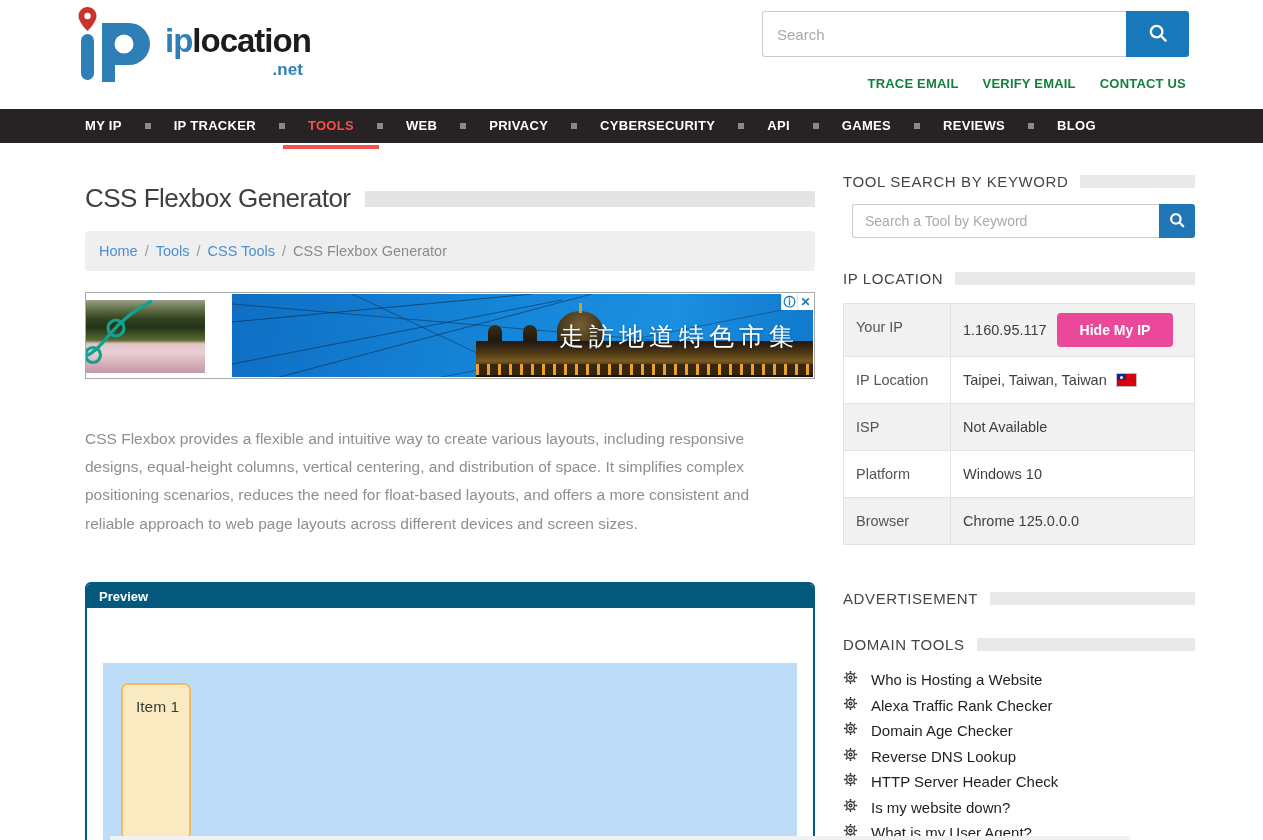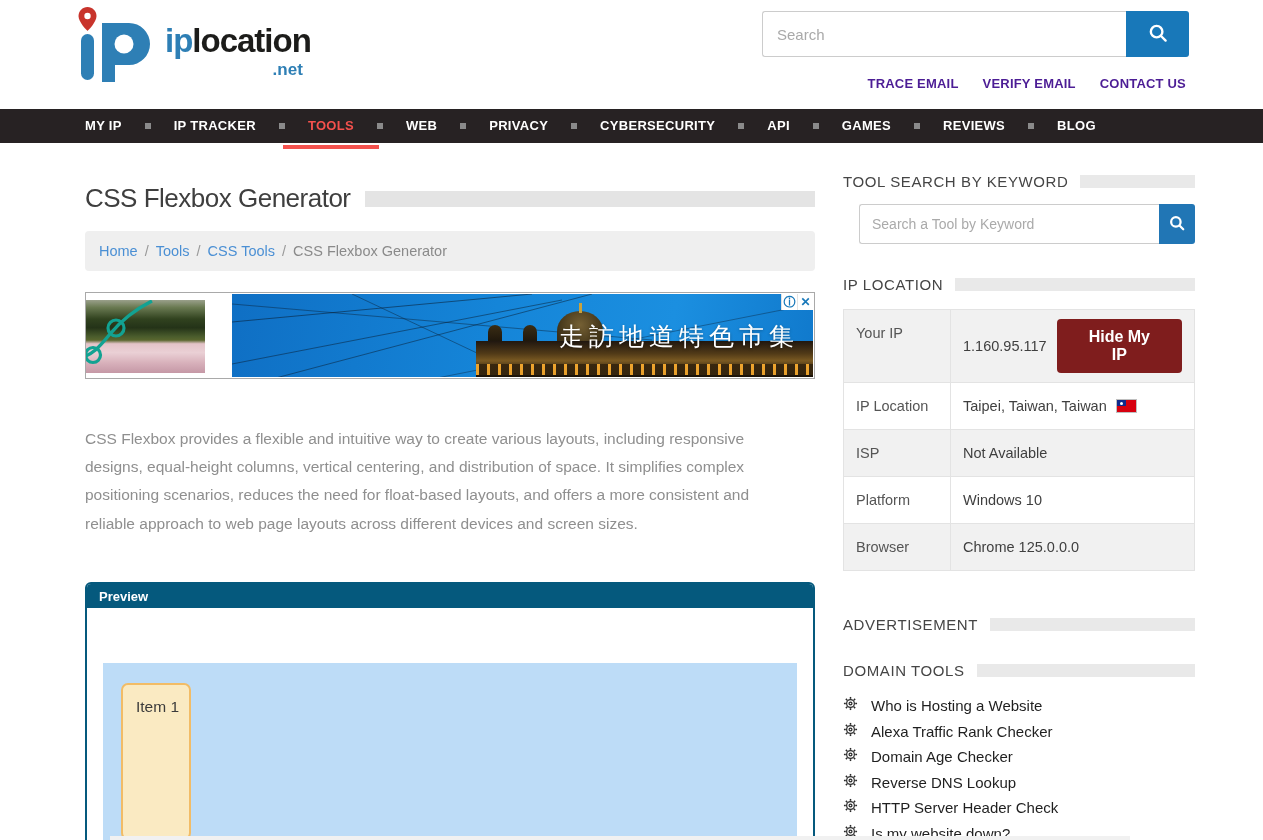--- a/index.html
+++ b/index.html
@@ -16,21 +16,21 @@
 
   .top-search { position:absolute; left:762px; top:11px; width:427px; height:46px; display:flex; }
   .top-search input { flex:1; border:1px solid #ccc; border-right:none; border-radius:3px 0 0 3px;
                       padding:0 14px; font-size:15px; color:#666; outline:none;
                       font-family:"Liberation Sans", sans-serif; }
   .top-search input::placeholder { color:#a9a9a9; }
   .top-search button { width:63px; border:none; background:#1878b9; border-radius:0 3px 3px 0; cursor:pointer;
                        display:flex; align-items:center; justify-content:center; }
 
   .top-links { position:absolute; top:76px; right:77px; display:flex; gap:24px; }
-  .top-links a { color:#4c1d95; font-size:13px; font-weight:bold; text-decoration:none; letter-spacing:.2px; }
+  .top-links a { color:#15803d; font-size:13px; font-weight:bold; text-decoration:none; letter-spacing:.2px; }
 
   
   .nav { height:34px; background:#272223; display:flex; align-items:center; padding-left:85px; gap:23px; }
   .nav-item { position:relative; color:#fff; font-size:13px; font-weight:bold; letter-spacing:.3px;
               height:46px; line-height:46px; cursor:pointer; }
   .nav-item.active { color:#f4514d; }
   .nav-item.active::after { content:""; position:absolute; left:-25px; right:-25px; bottom:0; height:4px; background:#f4514d; }
   .nav-sep { width:6px; height:6px; background:#8a8a8a; }
 
   
@@ -81,37 +81,37 @@
   .flex-item { width:70px; height:157px; background:#faeac2; border:2px solid #f2bc66; border-radius:7px;
     padding:13px 0 0 13px; font-size:15.5px; color:#3b3b3b; }
 
   .bottom-strip { position:fixed; left:110px; bottom:0; width:1020px; height:4px; background:#f1f1f1; }
 
   
   .side-heading { display:flex; align-items:center; gap:12px; }
   .side-heading .txt { font-size:15px; color:#454545; letter-spacing:.6px; white-space:nowrap; }
   .side-heading .bar { flex:1; height:13px; background:#e9e9e9; }
 
-  .tool-search { display:flex; margin:14px 0 32px 16px; height:40px; }
+  .tool-search { display:flex; margin:14px 0 32px 9px; height:34px; }
   .tool-search input { flex:1; border:1px solid #ccc; border-right:none; border-radius:3px 0 0 3px;
     padding:0 12px; font-size:14px; color:#666; outline:none; font-family:"Liberation Sans", sans-serif; }
   .tool-search input::placeholder { color:#aaa; }
   .tool-search button { width:36px; border:none; background:#2176b5; border-radius:0 3px 3px 0; cursor:pointer;
     display:flex; align-items:center; justify-content:center; }
 
   .ip-table { margin-top:16px; border:1px solid #e3e3e3; }
   .ip-row { display:flex; align-items:stretch; }
   .ip-row:nth-child(odd) { background:#f1f1f1; }
   .ip-row:nth-child(even) { background:#fff; }
   .ip-row + .ip-row { border-top:1px solid #e3e3e3; }
   .ip-label { width:107px; padding:15px 12px; font-size:14.5px; color:#555; border-right:1px solid #e3e3e3; }
   .ip-value { flex:1; padding:15px 12px; font-size:14.5px; color:#3f3f3f; display:flex; align-items:center; gap:10px; }
   .ip-row.first .ip-label, .ip-row.first .ip-value { padding-top:9px; padding-bottom:9px; }
   .ip-row.first .ip-label { padding-top:15px; }
-  .hide-ip-btn { background:#7f1d1d; color:#fff; border:none; border-radius:4px; font-size:16px; font-weight:bold;
+  .hide-ip-btn { background:#ec4899; color:#fff; border:none; border-radius:4px; font-size:14px; font-weight:bold;
     padding:9px 23px; cursor:pointer; font-family:"Liberation Sans", sans-serif; }
 
   .flag { position:relative; width:19px; height:12px; background:#d7000f; display:inline-block; flex:0 0 auto;
     box-shadow:0 0 0 1px rgba(0,0,0,.25); }
   .flag .canton { position:absolute; left:0; top:0; width:9px; height:6px; background:#102a8c; }
   .flag .sun { position:absolute; left:3px; top:1.5px; width:3px; height:3px; border-radius:50%; background:#fff; }
 
   .adv-heading { margin-top:45px; }
   .dt-heading { margin-top:29px; }
   .dt-list { margin-top:17px; list-style:none; }

